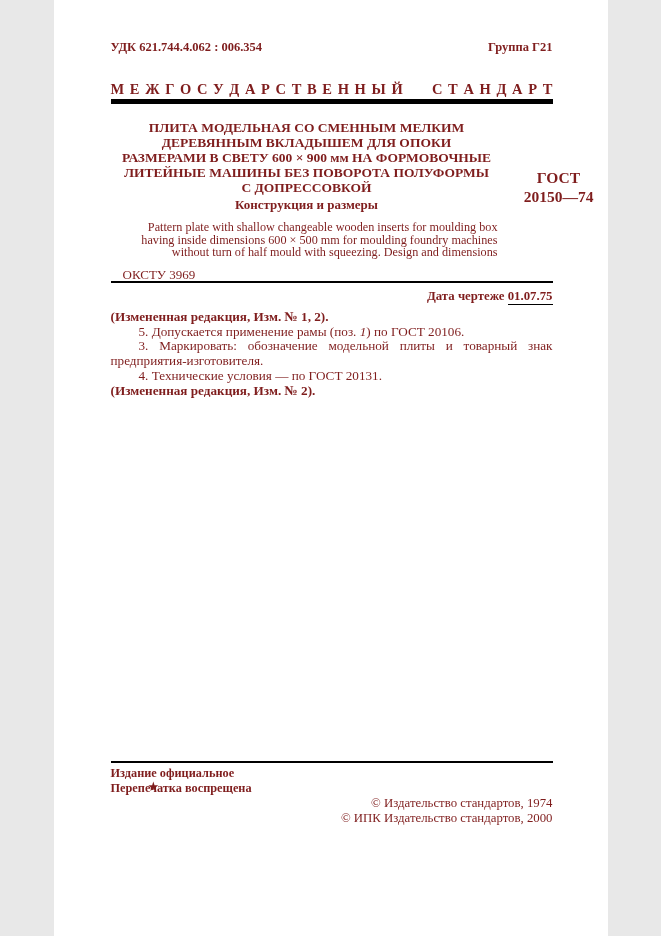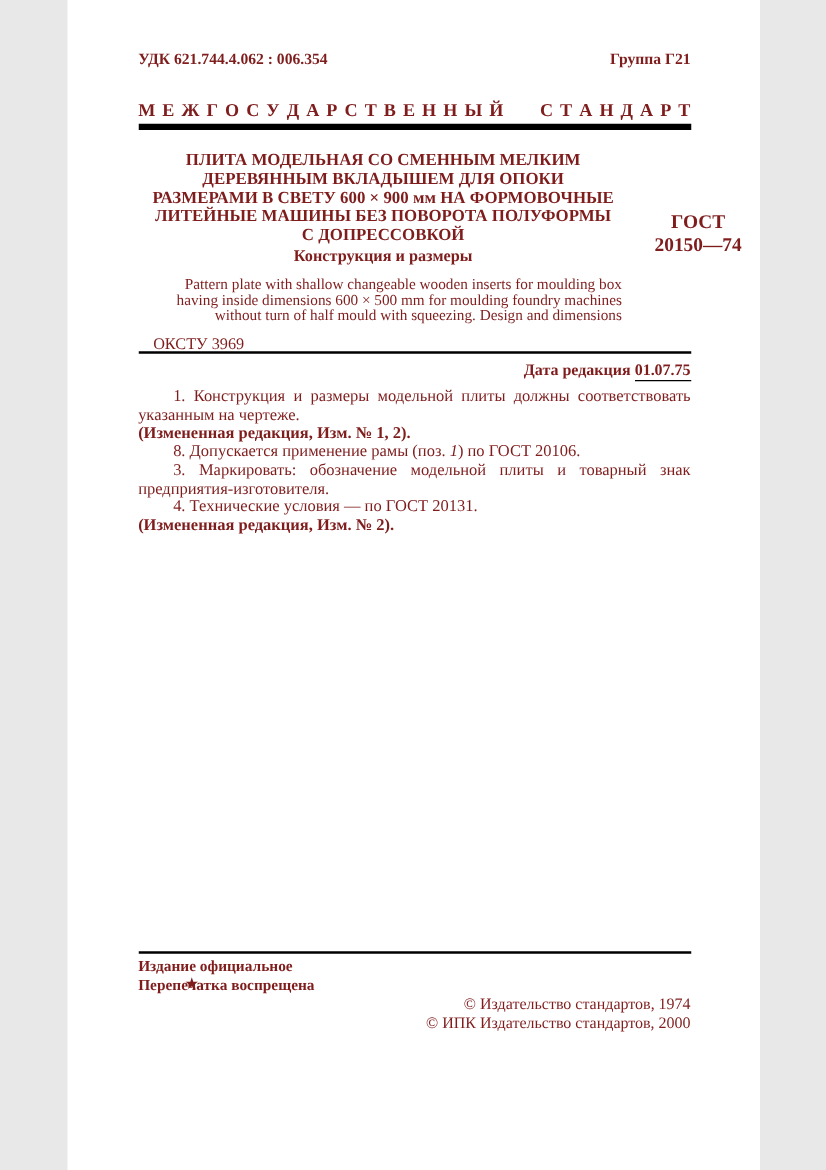--- a/index.html
+++ b/index.html
@@ -146,27 +146,26 @@
 
   <div class="abs annotation pre">Pattern plate with shallow changeable wooden inserts for moulding box
 having inside dimensions 600 × 500 mm for moulding foundry machines
 without turn of half mould with squeezing. Design and dimensions</div>
 
   <div class="abs okstu">ОКСТУ 3969</div>
 
   <div class="abs rule-okstu"></div>
 
   <div class="abs date-line">
-    <span>Дата редакция </span><span class="date-value">01.07.75</span>
+    <span>Дата чертеже </span><span class="date-value">01.07.75</span>
   </div>
 
   <div class="abs clauses">
-    <p class="indent">1. Конструкция и размеры модельной плиты должны соответствовать указанным на чертеже.</p>
     <p class="bold-line">(Измененная редакция, Изм. № 1, 2).</p>
-    <p class="indent"><span>8. Допускается применение рамы (поз. </span><i>1</i><span>) по ГОСТ 20106.</span></p>
+    <p class="indent"><span>5. Допускается применение рамы (поз. </span><i>1</i><span>) по ГОСТ 20106.</span></p>
     <p class="indent">3. Маркировать: обозначение модельной плиты и товарный знак предприятия-изготовителя.</p>
     <p class="indent">4. Технические условия — по ГОСТ 20131.</p>
     <p class="bold-line">(Измененная редакция, Изм. № 2).</p>
   </div>
 
   <div class="abs rule-footer"></div>
 
   <div class="abs footer-row">
     <span>Издание официальное</span>
     <span>Перепечатка воспрещена</span>

